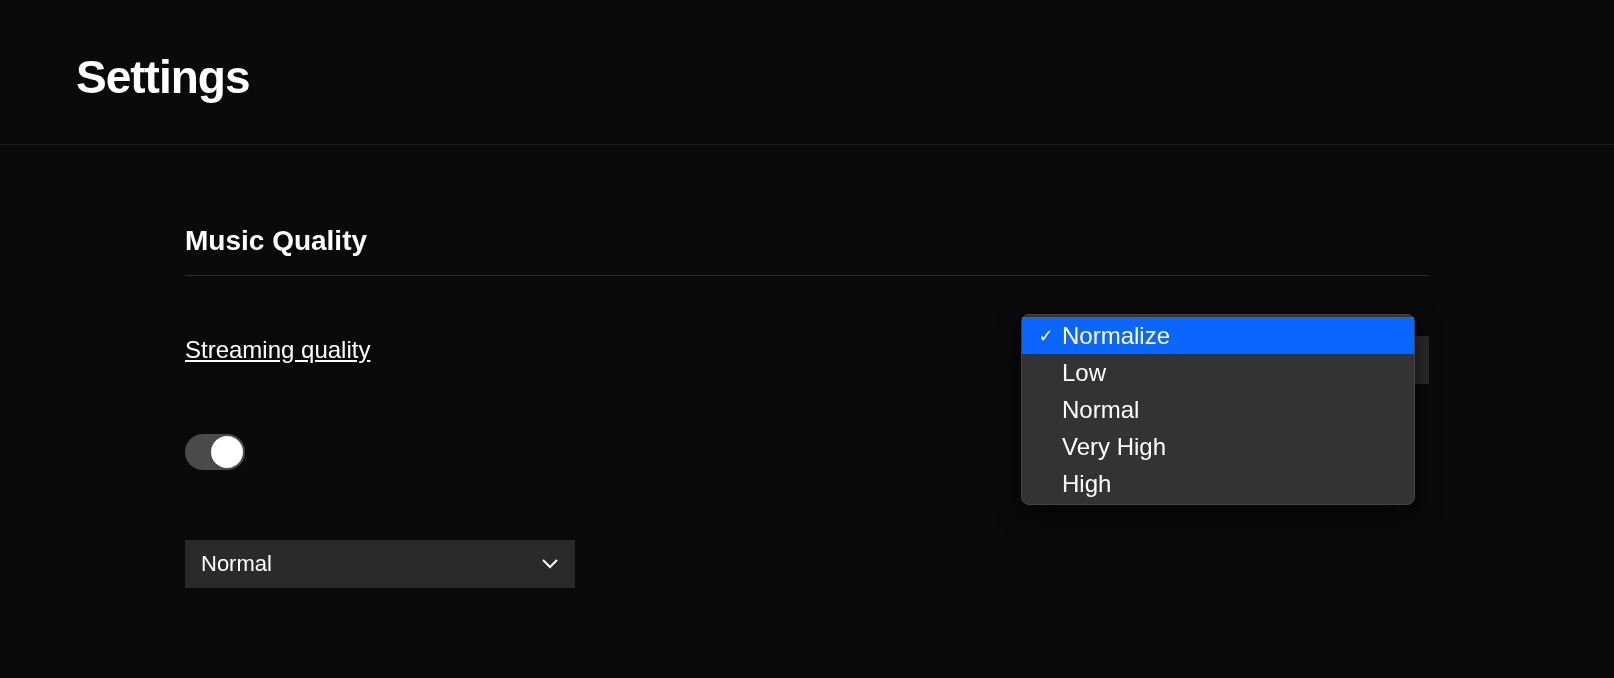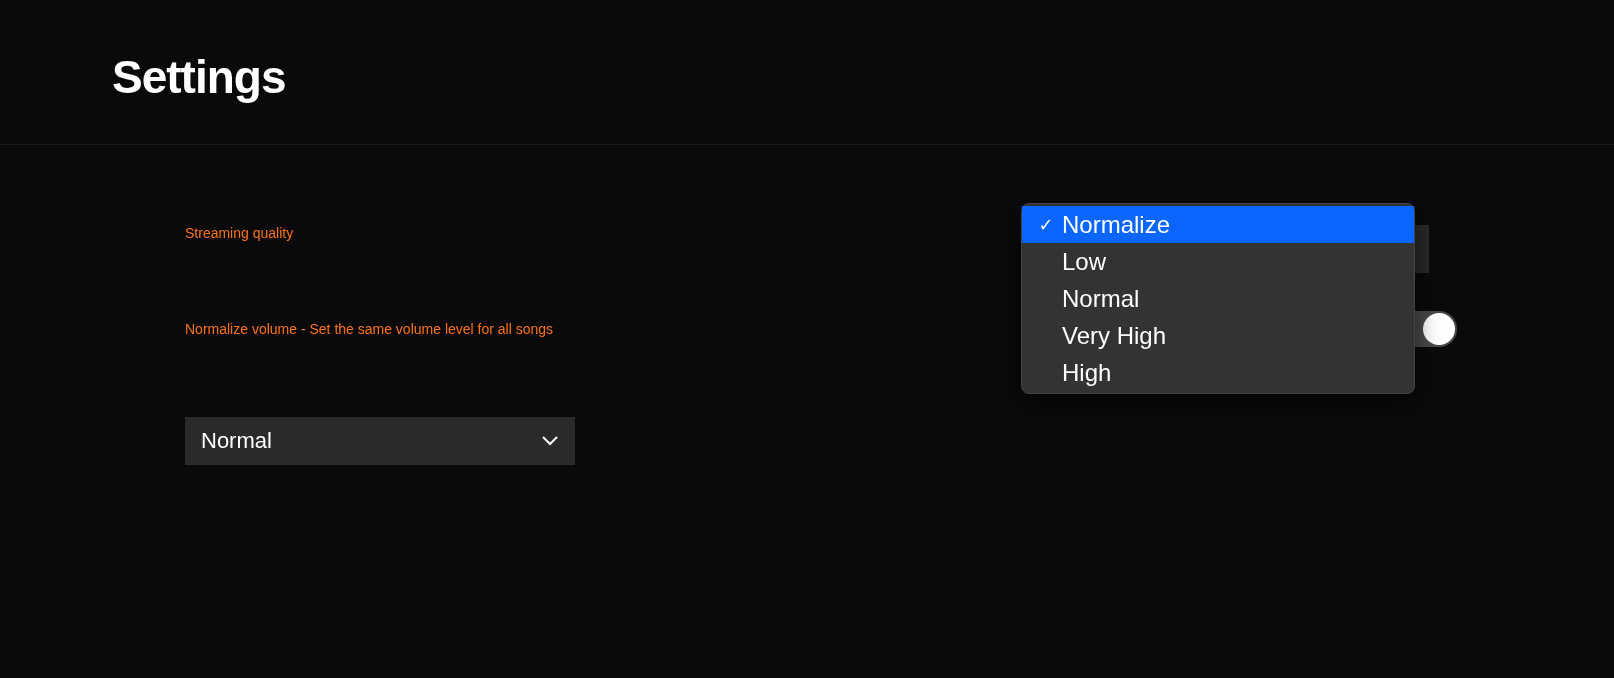--- a/index.html
+++ b/index.html
@@ -9,21 +9,21 @@
     }
     body {
       background: #0a0a0a;
       color: #fff;
       font-family: -apple-system, BlinkMacSystemFont, "Segoe UI", Helvetica, Arial, sans-serif;
       width: 1614px;
       height: 678px;
       overflow: hidden;
     }
     .header {
-      padding: 50px 0 40px 112px;
+      padding: 50px 0 40px 76px;
       border-bottom: 1px solid #1a1a1a;
     }
     .page-title {
       font-size: 46px;
       font-weight: 800;
       letter-spacing: -1px;
     }
     .content {
       padding: 80px 185px 0 185px;
     }
@@ -35,23 +35,24 @@
       margin-bottom: 60px;
     }
     .setting-row {
       display: flex;
       align-items: center;
       justify-content: space-between;
       margin-bottom: 70px;
       position: relative;
     }
     .setting-label {
-      font-size: 14px;
-      color: #f97316;
+      font-size: 24px;
+      color: #ffffff;
       font-weight: 400;
+      text-decoration: underline;
     }
     .select-box {
       background: #2a2a2a;
       height: 48px;
       width: 390px;
       display: flex;
       align-items: center;
       justify-content: space-between;
       padding: 0 16px;
       font-size: 22px;
@@ -129,20 +130,21 @@
     }
   </style>
 </head>
 <body>
 
 <div class="header">
   <h1 class="page-title">Settings</h1>
 </div>
 
 <div class="content">
+  <h2 class="section-title">Music Quality</h2>
 
   <div class="setting-row">
     <span class="setting-label">Streaming quality</span>
 
     <div class="select-partial"></div>
 
     <div class="dropdown-popup">
       <div class="dropdown-item selected">
         <span class="dropdown-check">✓</span>
         <span>Normalize</span>
@@ -160,21 +162,20 @@
         <span>Very High</span>
       </div>
       <div class="dropdown-item">
         <span class="dropdown-check"></span>
         <span>High</span>
       </div>
     </div>
   </div>
 
   <div class="setting-row">
-    <span class="setting-label">Normalize volume - Set the same volume level for all songs</span>
     <div class="toggle-switch" style="margin-right:-28px;">
       <div class="toggle-knob"></div>
     </div>
   </div>
 
   <div class="setting-row">
     <div class="select-box">
       <span>Normal</span>
       <span class="chevron-down">
         <svg viewBox="0 0 16 10" fill="none">

